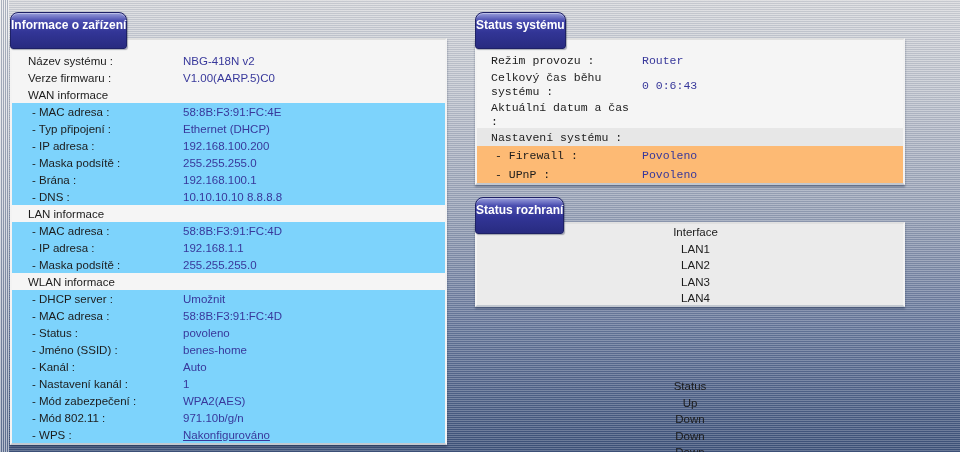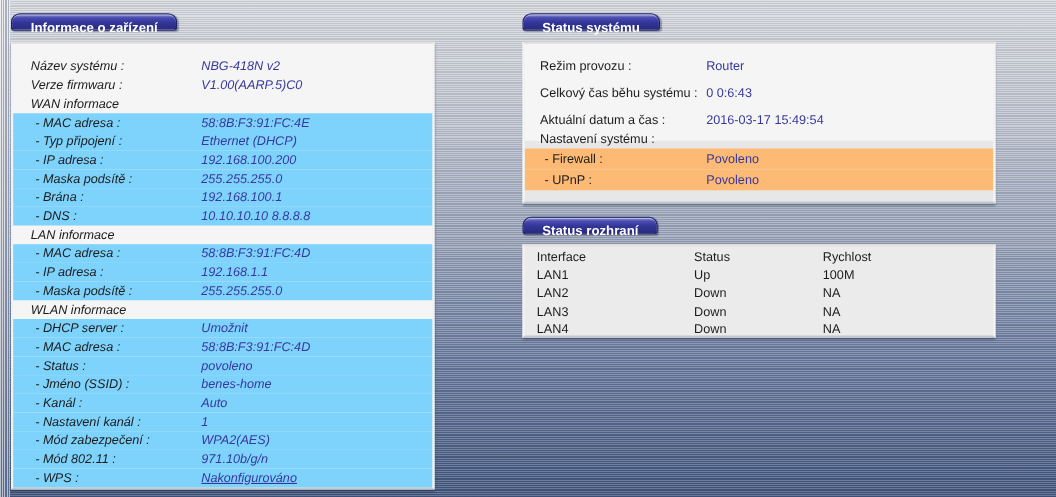--- a/index.html
+++ b/index.html
@@ -11,48 +11,48 @@
       repeating-linear-gradient(180deg, rgba(255,255,255,.22) 0 1px, rgba(35,55,95,.10) 1px 2px),
       linear-gradient(180deg,#d8d9dc 0%,#c3c7d0 20%,#9da6b9 45%,#68789b 72%,#3e5279 100%);
   }
   .left-strip {
     position:absolute; left:0; top:0; width:9px; height:452px;
     background-image:
       repeating-linear-gradient(90deg, rgba(255,255,255,.55) 0 1px, rgba(90,105,135,.38) 1px 2px),
       linear-gradient(180deg,#dcdde0 0%,#aeb5c3 45%,#5a6c90 100%);
   }
   .tab {
-    position:absolute; z-index:3; height:16px; line-height:24px;
-    padding:0 17px; color:#fff; font-size:12px; font-weight:bold;
+    position:absolute; z-index:3; height:37px; line-height:24px;
+    padding:0 0; color:#fff; font-size:12px; font-weight:bold;
     background:linear-gradient(180deg,#9aa0dc 0%,#4a4db0 22%,#323596 55%,#282b80 100%);
     border:1px solid #1e2166; border-radius:8px 8px 3px 3px;
     box-shadow:inset 0 1px 0 rgba(255,255,255,.35), 1px 1px 1px rgba(20,30,60,.35);
     white-space:nowrap;
   }
   .panel {
     position:absolute; z-index:2; background:#f5f5f5;
     border:2px solid #f3f3f3; border-top-color:#e0e0e0; border-bottom:2px solid #c2c8d0;
     box-shadow:0 2px 2px rgba(25,40,70,.40);
   }
-  #panel-device { left:10px;  top:38px;  width:385px; height:407px; padding-top:12px;font-style:italic; }
-  #panel-system { left:475px; top:38px;  width:430px; height:147px; padding-top:12px; overflow:hidden; }
+  #panel-device { left:10px;  top:38px;  width:437px; height:407px; padding-top:12px; }
+  #panel-system { left:475px; top:38px;  width:430px; height:147px; padding-top:12px; overflow:hidden;font-family:Liberation Mono, monospace; }
   #panel-iface  { left:475px; top:222px; width:430px; height:85px;  background:#ebebeb; padding-top:2px; }
 
   .row { display:flex; align-items:center; min-height:17px; font-size:11.5px; color:#1c1c1c; }
   .row .lbl { flex:0 0 171px; padding-left:16px; line-height:14px; }
   .row .val { flex:1; color:#38389b; }
   .row.sub  { background:#7dd3fc; }
   .row.sub .lbl { padding-left:20px; }
   #panel-system .row .lbl { flex:0 0 165px; padding-left:14px; }
   #panel-system .row.tall { min-height:32px; }
   .grayband { background:#fdba74; }
   #panel-system .fill { position:absolute; left:0; right:0; bottom:0; height:55px; background:#e7e7e7; z-index:-1; }
   a.link { color:#38389b; text-decoration:underline; cursor:pointer; }
 
-  .t-row { display:flex; align-items:center; height:16.5px; font-size:11.5px; color:#1c1c1c; }
+  .t-row { display:flex; align-items:center; height:16.5px; font-size:11.5px; color:#1c1c1c;flex-direction:column; }
   .t-row .c1 { flex:0 0 154px; padding-left:11px; }
   .t-row .c2 { flex:0 0 117px; }
   .t-row .c3 { flex:1; }
 </style>
 </head>
 <body>
 
 <div class="left-strip"></div>
 
 <div class="tab" style="left:10px;top:12px">
@@ -162,21 +162,20 @@
   <div class="row">
     <span class="lbl">Režim provozu :</span>
     <span class="val">Router</span>
   </div>
   <div class="row tall">
     <span class="lbl">Celkový čas běhu systému :</span>
     <span class="val">0 0:6:43</span>
   </div>
   <div class="row">
     <span class="lbl">Aktuální datum a čas :</span>
-    <span class="val">2016-03-17 15:49:54</span>
   </div>
   <div class="row section">
     <span class="lbl">Nastavení systému :</span>
   </div>
   <div class="row grayband" style="min-height:19px">
     <span class="lbl" style="padding-left:18px">- Firewall :</span>
     <span class="val">Povoleno</span>
   </div>
   <div class="row grayband" style="min-height:19px">
     <span class="lbl" style="padding-left:18px">- UPnP :</span>

